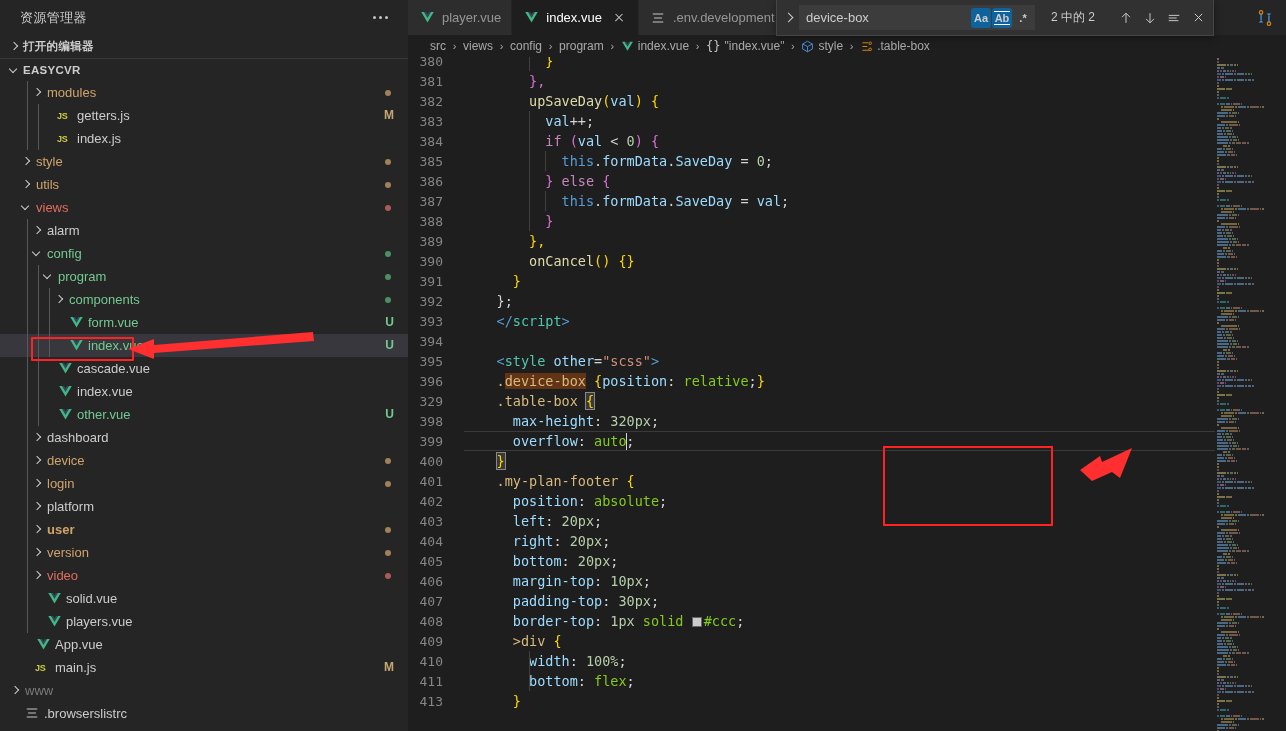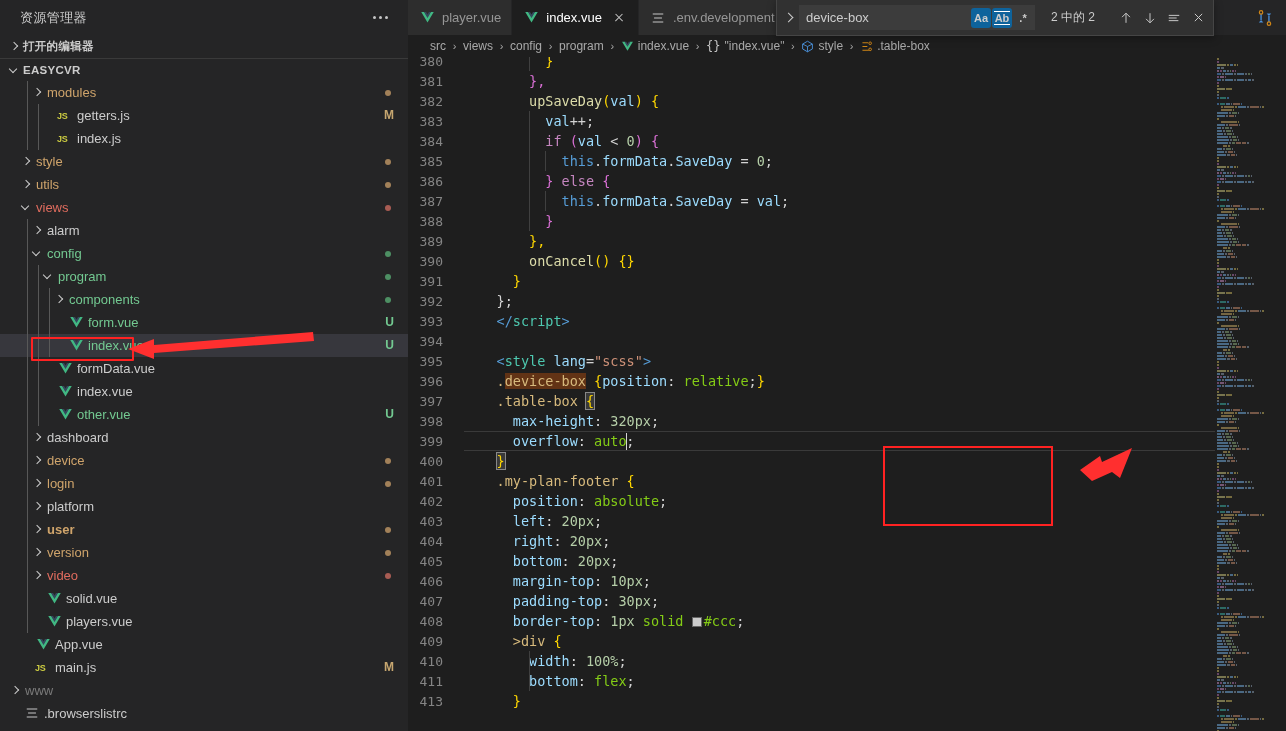--- a/index.html
+++ b/index.html
@@ -358,21 +358,21 @@
         </div>
         <div class="row">
           <span class="ind" style="width: 41px;"></span>
           <span class="twisty"></span>
           <span class="ficon">
             <svg width="15" height="15" viewBox="0 0 24 24">
               <path d="M2 3 L7 3 L12 11.5 L17 3 L22 3 L12 20 Z" fill="#41b883"></path>
               <path d="M6.4 3 L9.6 3 L12 7.2 L14.4 3 L17.6 3 L12 12.6 Z" fill="#35495e"></path>
             </svg>
           </span>
-          <span class="lbl" style="color: rgb(204, 204, 204);">formData.vue</span>
+          <span class="lbl" style="color: rgb(204, 204, 204);">cascade.vue</span>
           <span class="guide" style="left: 27px;"></span>
           <span class="guide" style="left: 38px;"></span>
         </div>
         <div class="row">
           <span class="ind" style="width: 41px;"></span>
           <span class="twisty"></span>
           <span class="ficon">
             <svg width="15" height="15" viewBox="0 0 24 24">
               <path d="M2 3 L7 3 L12 11.5 L17 3 L22 3 L12 20 Z" fill="#41b883"></path>
               <path d="M6.4 3 L9.6 3 L12 7.2 L14.4 3 L17.6 3 L12 12.6 Z" fill="#35495e"></path>
@@ -619,23 +619,23 @@
           <div class="cline"><span class="lnum">385</span><span class="ctext"><span class="t-plain">            </span><span class="t-kw2">this</span><span class="t-plain">.</span><span class="t-var">formData</span><span class="t-plain">.</span><span class="t-var">SaveDay</span><span class="t-plain"> = </span><span class="t-num">0</span><span class="t-plain">;</span></span><span class="ig" style="left: 120.96px;"></span><span class="ig" style="left: 137.2px;"></span></div>
           <div class="cline"><span class="lnum">386</span><span class="ctext"><span class="t-plain">          </span><span class="t-y2">}</span><span class="t-plain"> </span><span class="t-kw">else</span><span class="t-plain"> </span><span class="t-y2">{</span></span><span class="ig" style="left: 120.96px;"></span></div>
           <div class="cline"><span class="lnum">387</span><span class="ctext"><span class="t-plain">            </span><span class="t-kw2">this</span><span class="t-plain">.</span><span class="t-var">formData</span><span class="t-plain">.</span><span class="t-var">SaveDay</span><span class="t-plain"> = </span><span class="t-var">val</span><span class="t-plain">;</span></span><span class="ig" style="left: 120.96px;"></span><span class="ig" style="left: 137.2px;"></span></div>
           <div class="cline"><span class="lnum">388</span><span class="ctext"><span class="t-plain">          </span><span class="t-y2">}</span></span><span class="ig" style="left: 120.96px;"></span></div>
           <div class="cline"><span class="lnum">389</span><span class="ctext"><span class="t-plain">        </span><span class="t-y1">},</span></span></div>
           <div class="cline"><span class="lnum">390</span><span class="ctext"><span class="t-plain">        </span><span class="t-fn">onCancel</span><span class="t-y1">() {}</span></span></div>
           <div class="cline"><span class="lnum">391</span><span class="ctext"><span class="t-plain">      </span><span class="t-y1">}</span></span></div>
           <div class="cline"><span class="lnum">392</span><span class="ctext"><span class="t-plain">    </span><span class="t-plain">};</span></span></div>
           <div class="cline"><span class="lnum">393</span><span class="ctext"><span class="t-plain">    </span><span class="t-tag">&lt;/</span><span class="t-tagn">script</span><span class="t-tag">&gt;</span></span></div>
           <div class="cline"><span class="lnum">394</span><span class="ctext"></span></div>
-          <div class="cline"><span class="lnum">395</span><span class="ctext"><span class="t-plain">    </span><span class="t-tag">&lt;</span><span class="t-tagn">style</span><span class="t-plain"> </span><span class="t-attr">lang</span><span class="t-plain">=</span><span class="t-str">"scss"</span><span class="t-tag">&gt;</span></span></div>
+          <div class="cline"><span class="lnum">395</span><span class="ctext"><span class="t-plain">    </span><span class="t-tag">&lt;</span><span class="t-tagn">style</span><span class="t-plain"> </span><span class="t-attr">other</span><span class="t-plain">=</span><span class="t-str">"scss"</span><span class="t-tag">&gt;</span></span></div>
           <div class="cline"><span class="lnum">396</span><span class="ctext"><span class="t-sel">    .</span><span class="t-sel match-hl">device-box</span><span class="t-plain"> </span><span class="t-y1">{</span><span class="t-prop">position</span><span class="t-plain">: </span><span class="t-val">relative</span><span class="t-plain">;</span><span class="t-y1">}</span></span></div>
-          <div class="cline"><span class="lnum">397</span><span class="ctext"><span class="t-sel">    .table-box</span><span class="t-plain"> </span><span class="t-y1 brk">{</span></span></div>
+          <div class="cline"><span class="lnum">329</span><span class="ctext"><span class="t-sel">    .table-box</span><span class="t-plain"> </span><span class="t-y1 brk">{</span></span></div>
           <div class="cline"><span class="lnum">398</span><span class="ctext"><span class="t-plain">      </span><span class="t-prop">max-height</span><span class="t-plain">: </span><span class="t-num">320px</span><span class="t-plain">;</span></span></div>
           <div class="cline cur"><div class="ctext-bg"></div><span class="lnum">399</span><span class="ctext"><span class="t-plain">      </span><span class="t-prop">overflow</span><span class="t-plain">: </span><span class="t-val">auto</span><span class="cursor"></span><span class="t-plain">;</span></span></div>
           <div class="cline"><span class="lnum">400</span><span class="ctext"><span class="t-plain">    </span><span class="t-y1 brk">}</span></span></div>
           <div class="cline"><span class="lnum">401</span><span class="ctext"><span class="t-sel">    .my-plan-footer</span><span class="t-plain"> </span><span class="t-y1">{</span></span></div>
           <div class="cline"><span class="lnum">402</span><span class="ctext"><span class="t-plain">      </span><span class="t-prop">position</span><span class="t-plain">: </span><span class="t-val">absolute</span><span class="t-plain">;</span></span></div>
           <div class="cline"><span class="lnum">403</span><span class="ctext"><span class="t-plain">      </span><span class="t-prop">left</span><span class="t-plain">: </span><span class="t-num">20px</span><span class="t-plain">;</span></span></div>
           <div class="cline"><span class="lnum">404</span><span class="ctext"><span class="t-plain">      </span><span class="t-prop">right</span><span class="t-plain">: </span><span class="t-num">20px</span><span class="t-plain">;</span></span></div>
           <div class="cline"><span class="lnum">405</span><span class="ctext"><span class="t-plain">      </span><span class="t-prop">bottom</span><span class="t-plain">: </span><span class="t-num">20px</span><span class="t-plain">;</span></span></div>
           <div class="cline"><span class="lnum">406</span><span class="ctext"><span class="t-plain">      </span><span class="t-prop">margin-top</span><span class="t-plain">: </span><span class="t-num">10px</span><span class="t-plain">;</span></span></div>
           <div class="cline"><span class="lnum">407</span><span class="ctext"><span class="t-plain">      </span><span class="t-prop">padding-top</span><span class="t-plain">: </span><span class="t-num">30px</span><span class="t-plain">;</span></span></div>

